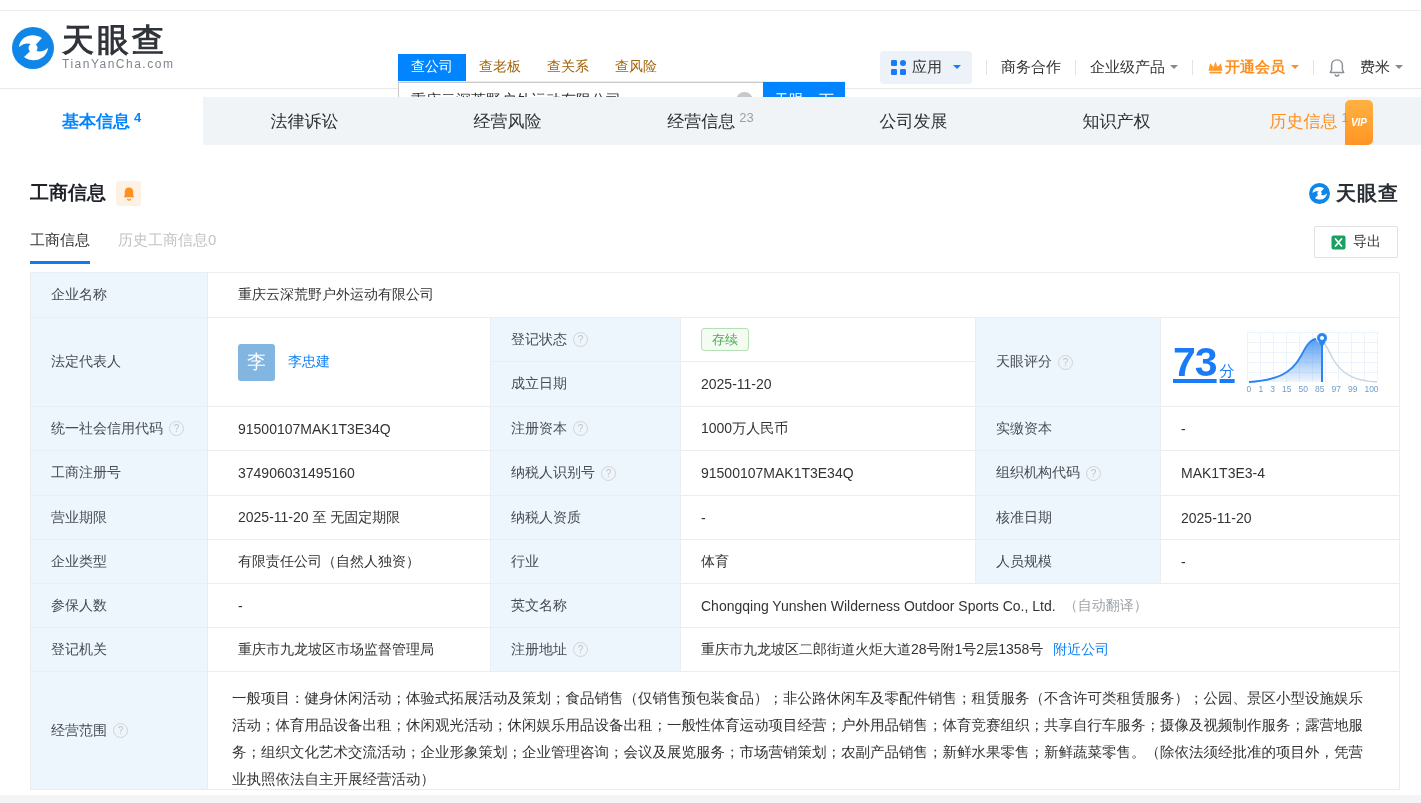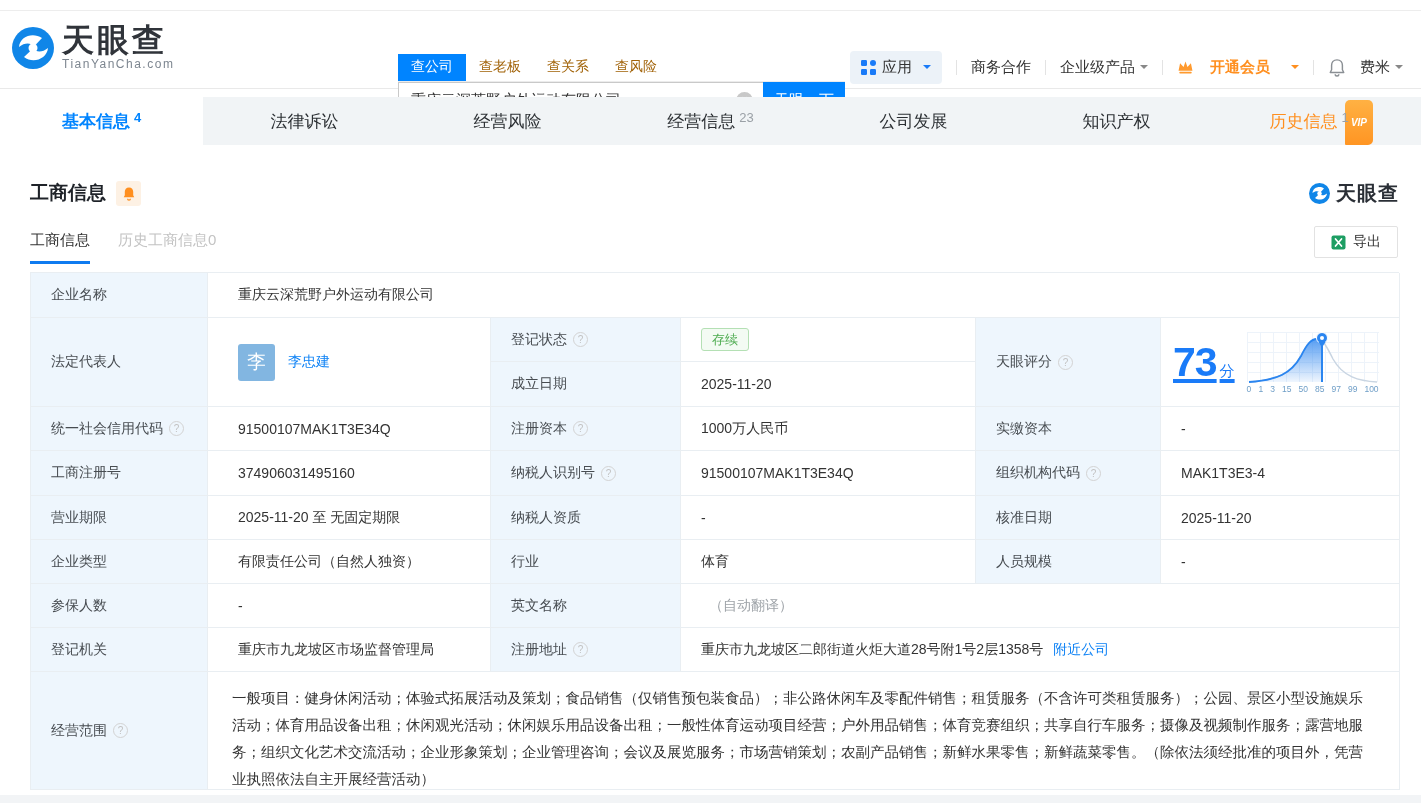--- a/index.html
+++ b/index.html
@@ -30,21 +30,21 @@
   .clear-ic { position:absolute; right:10px; top:9px; width:17px; height:17px; border-radius:50%;
               background:#c8c8c8; color:#fff; font-size:12px; line-height:17px; text-align:center; cursor:pointer; }
   .clear-ic::before { content:"×"; }
   .search-btn { width:82px; background:#0084ff; color:#fff; font-size:15px; border:none;
                 display:flex; align-items:center; justify-content:center; cursor:pointer;text-align:center; }
 
   .topmenu { position:absolute; right:18px; top:38px; height:36px; display:flex; align-items:center; gap:14px; }
   .apps-chip { display:flex; align-items:center; gap:6px; background:#ecf2f8; border-radius:4px;
                padding:7px 11px; font-size:15px; color:#333; cursor:pointer; }
   .menu-item { font-size:15px; color:#333; display:flex; align-items:center; cursor:pointer; }
-  .menu-item.vip { color:#ff8f1f; font-weight:700; gap:16px; }
+  .menu-item.vip { color:#ff8f1f; font-weight:700; gap:1px; }
   .vd { width:1px; height:15px; background:#e3e3e3; }
   .caret { width:0; height:0; border:4px solid transparent; border-top-color:#888; margin-left:5px; transform:translateY(2px); }
   .caret.blue { border-top-color:#1a7bf8; } .caret.orange { border-top-color:#ff8f1f; }
   .bell-btn { cursor:pointer; display:flex; align-items:center; }
 
   
   .navbar { position:absolute; top:97px; left:0; width:100%; height:48px; background:#f1f4f6; display:flex; }
   .nav-tab { flex:1; display:flex; align-items:center; justify-content:center; font-size:17px;
              color:#2b2f33; cursor:pointer; position:relative; }
   .nav-tab .cnt { font-size:13px; color:#9aa0a6; margin-left:4px; transform:translateY(-4px); }
@@ -341,20 +341,21 @@
     <div class="c pl30" style="grid-area:7/2">有限责任公司（自然人独资）</div>
     <div class="c lbl" style="grid-area:7/3">行业</div>
     <div class="c" style="grid-area:7/4">体育</div>
     <div class="c lbl" style="grid-area:7/5">人员规模</div>
     <div class="c" style="grid-area:7/6">-</div>
 
     <div class="c lbl" style="grid-area:8/1">参保人数</div>
     <div class="c pl30" style="grid-area:8/2">-</div>
     <div class="c lbl" style="grid-area:8/3">英文名称</div>
     <div class="c" style="grid-area:8/4/9/7">
+      <span>Chongqing Yunshen Wilderness Outdoor Sports Co., Ltd.</span>
       <span class="gray-note">（自动翻译）</span>
     </div>
 
     <div class="c lbl" style="grid-area:9/1">登记机关</div>
     <div class="c pl30" style="grid-area:9/2">重庆市九龙坡区市场监督管理局</div>
     <div class="c lbl" style="grid-area:9/3">
       <span>注册地址</span>
       <span class="q"></span>
     </div>
     <div class="c" style="grid-area:9/4/10/7">

